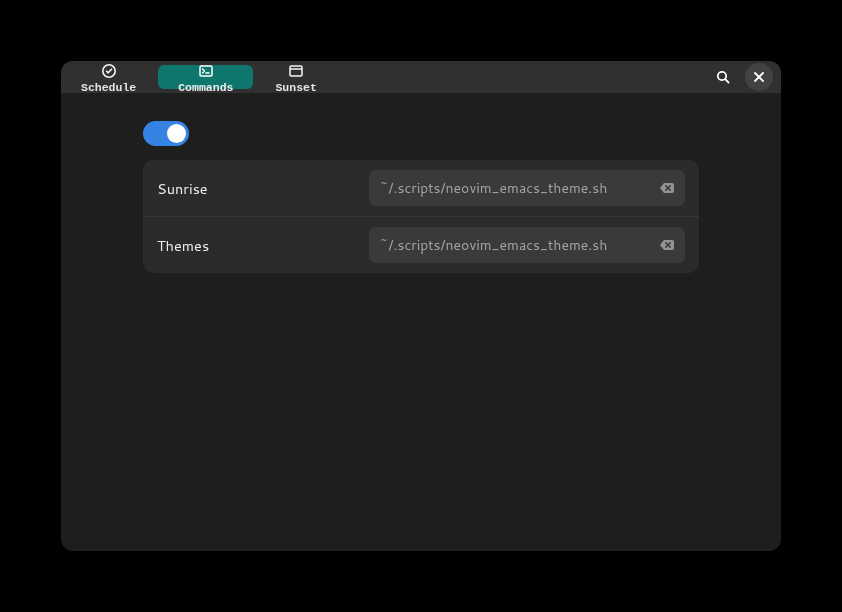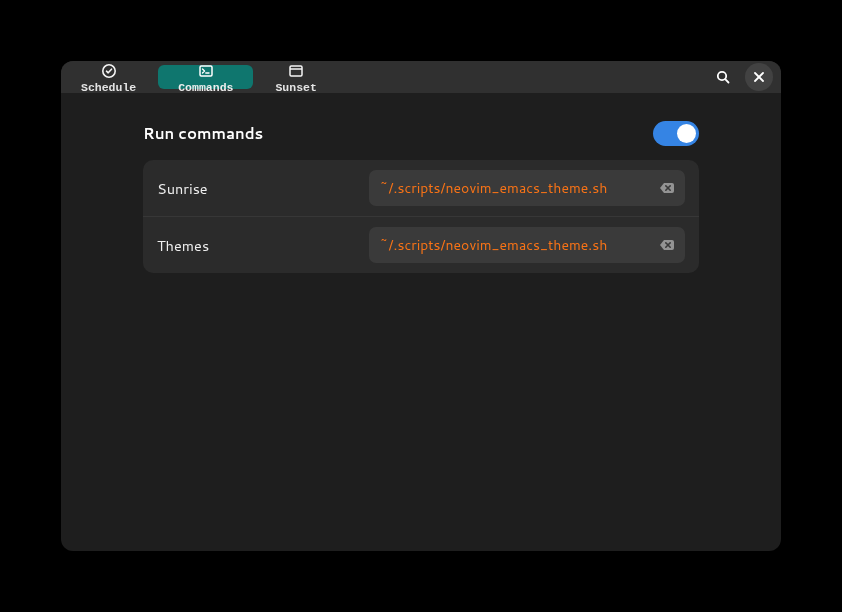--- a/index.html
+++ b/index.html
@@ -144,21 +144,21 @@
       position: relative;
       display: flex;
       align-items: center;
     }
     .row-input {
       width: 100%;
       background: #3a3a3a;
       border: none;
       border-radius: 7px;
       padding: 8px 36px 8px 10px;
-      color: #f97316;
+      color: #a3a3a3;
       font-size: 14px;
       font-family: inherit;
       outline: none;
     }
     .clear-btn {
       position: absolute;
       right: 8px;
       width: 20px;
       height: 20px;
       display: flex;
@@ -219,21 +219,20 @@
               <line x1="2" y1="2" x2="10" y2="10" stroke="#fff" stroke-width="1.8" stroke-linecap="round"></line>
               <line x1="10" y1="2" x2="2" y2="10" stroke="#fff" stroke-width="1.8" stroke-linecap="round"></line>
             </svg>
         </span>
       </div>
     </div>
   </div>
 
   <div class="content">
     <div class="section-header">
-      <div class="section-title">Run commands</div>
       <div class="switch"></div>
     </div>
 
     <div class="list">
       <div class="row">
         <div class="row-label">Sunrise</div>
         <div class="row-input-wrap">
           <input class="row-input" type="text" value="~/.scripts/neovim_emacs_theme.sh" style="">
           <div class="clear-btn">
             <span>

